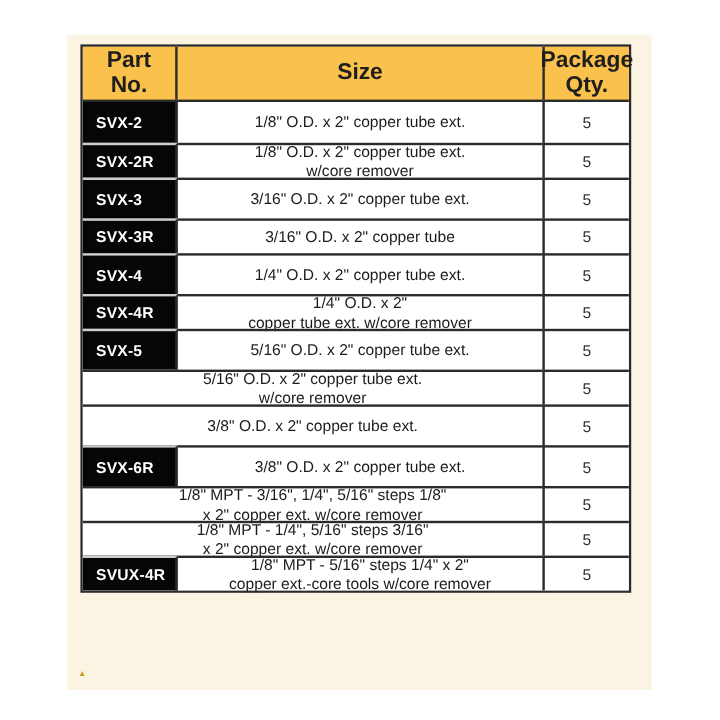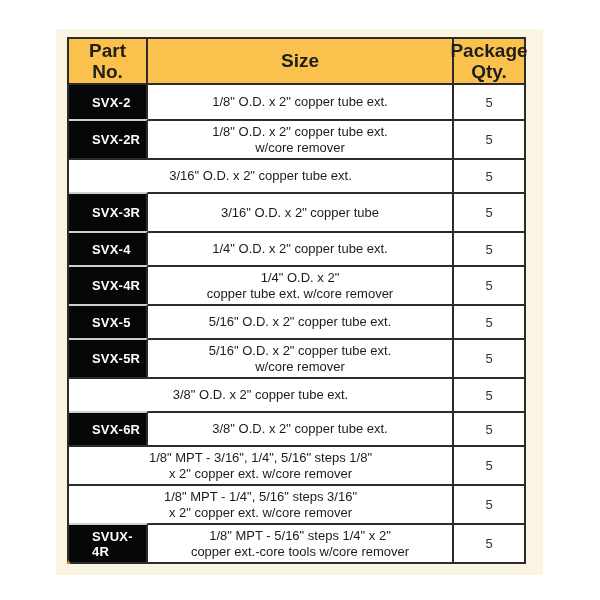--- a/index.html
+++ b/index.html
@@ -33,21 +33,21 @@
     display: flex;
     align-items: stretch;
     box-sizing: border-box;
   }
   .header-row {
     height: 46px;
     background: #fbc14d;
     border-bottom: 2px solid #2b2b2b;
   }
   .row { height: 34px; background: #ffffff; }
-  .row.dbl { height: 39px; }
+  .row.dbl { height: 29px; }
   .cell {
     box-sizing: border-box;
     display: flex;
     flex-direction: column;
     justify-content: center;
   }
   .c1 { width: 79px; border-right: 2px solid #2b2b2b; }
   .c2 { flex: 1; align-items: center; text-align: center; }
   .c3 { width: 72px; border-left: 2px solid #2b2b2b; align-items: center; text-align: center; }
   .row + .row .c2, .row + .row .c3 { border-top: 2px solid #2b2b2b; }
@@ -61,21 +61,21 @@
     line-height: 1.12;
     padding: 0 16px;
   }
   .header-row .c1 { border-right: 2px solid #2b2b2b; }
   .header-row .c3 { border-left: 2px solid #2b2b2b; }
   .part {
     background: #060606;
     color: #ffffff;
     font-weight: bold;
     font-size: 13px;
-    padding-left: 23px;
+    padding-left: 11px;
     letter-spacing: 0.2px;
   }
   .size {
     font-size: 13px;
     color: #1c1c1c;
     line-height: 1.22;
     padding: 0 3px;
   }
   .size .line { white-space: nowrap; }
   .qty { font-size: 13px; color: #333333; }
@@ -123,20 +123,23 @@
         </div>
         <div class="cell c2 size">
           <div class="line">1/8" O.D. x 2" copper tube ext.</div>
           <div class="line">w/core remover</div>
         </div>
         <div class="cell c3 qty">
           <span>5</span>
         </div>
       </div>
       <div class="row">
+        <div class="cell c1 part">
+          <span>SVX-3</span>
+        </div>
         <div class="cell c2 size">
           <div class="line">3/16" O.D. x 2" copper tube ext.</div>
         </div>
         <div class="cell c3 qty">
           <span>5</span>
         </div>
       </div>
       <div class="row dbl">
         <div class="cell c1 part">
           <span>SVX-3R</span>
@@ -176,23 +179,20 @@
           <span>SVX-5</span>
         </div>
         <div class="cell c2 size">
           <div class="line">5/16" O.D. x 2" copper tube ext.</div>
         </div>
         <div class="cell c3 qty">
           <span>5</span>
         </div>
       </div>
       <div class="row dbl">
-        <div class="cell c1 part">
-          <span>SVX-5R</span>
-        </div>
         <div class="cell c2 size">
           <div class="line">5/16" O.D. x 2" copper tube ext.</div>
           <div class="line">w/core remover</div>
         </div>
         <div class="cell c3 qty">
           <span>5</span>
         </div>
       </div>
       <div class="row">
         <div class="cell c2 size">

